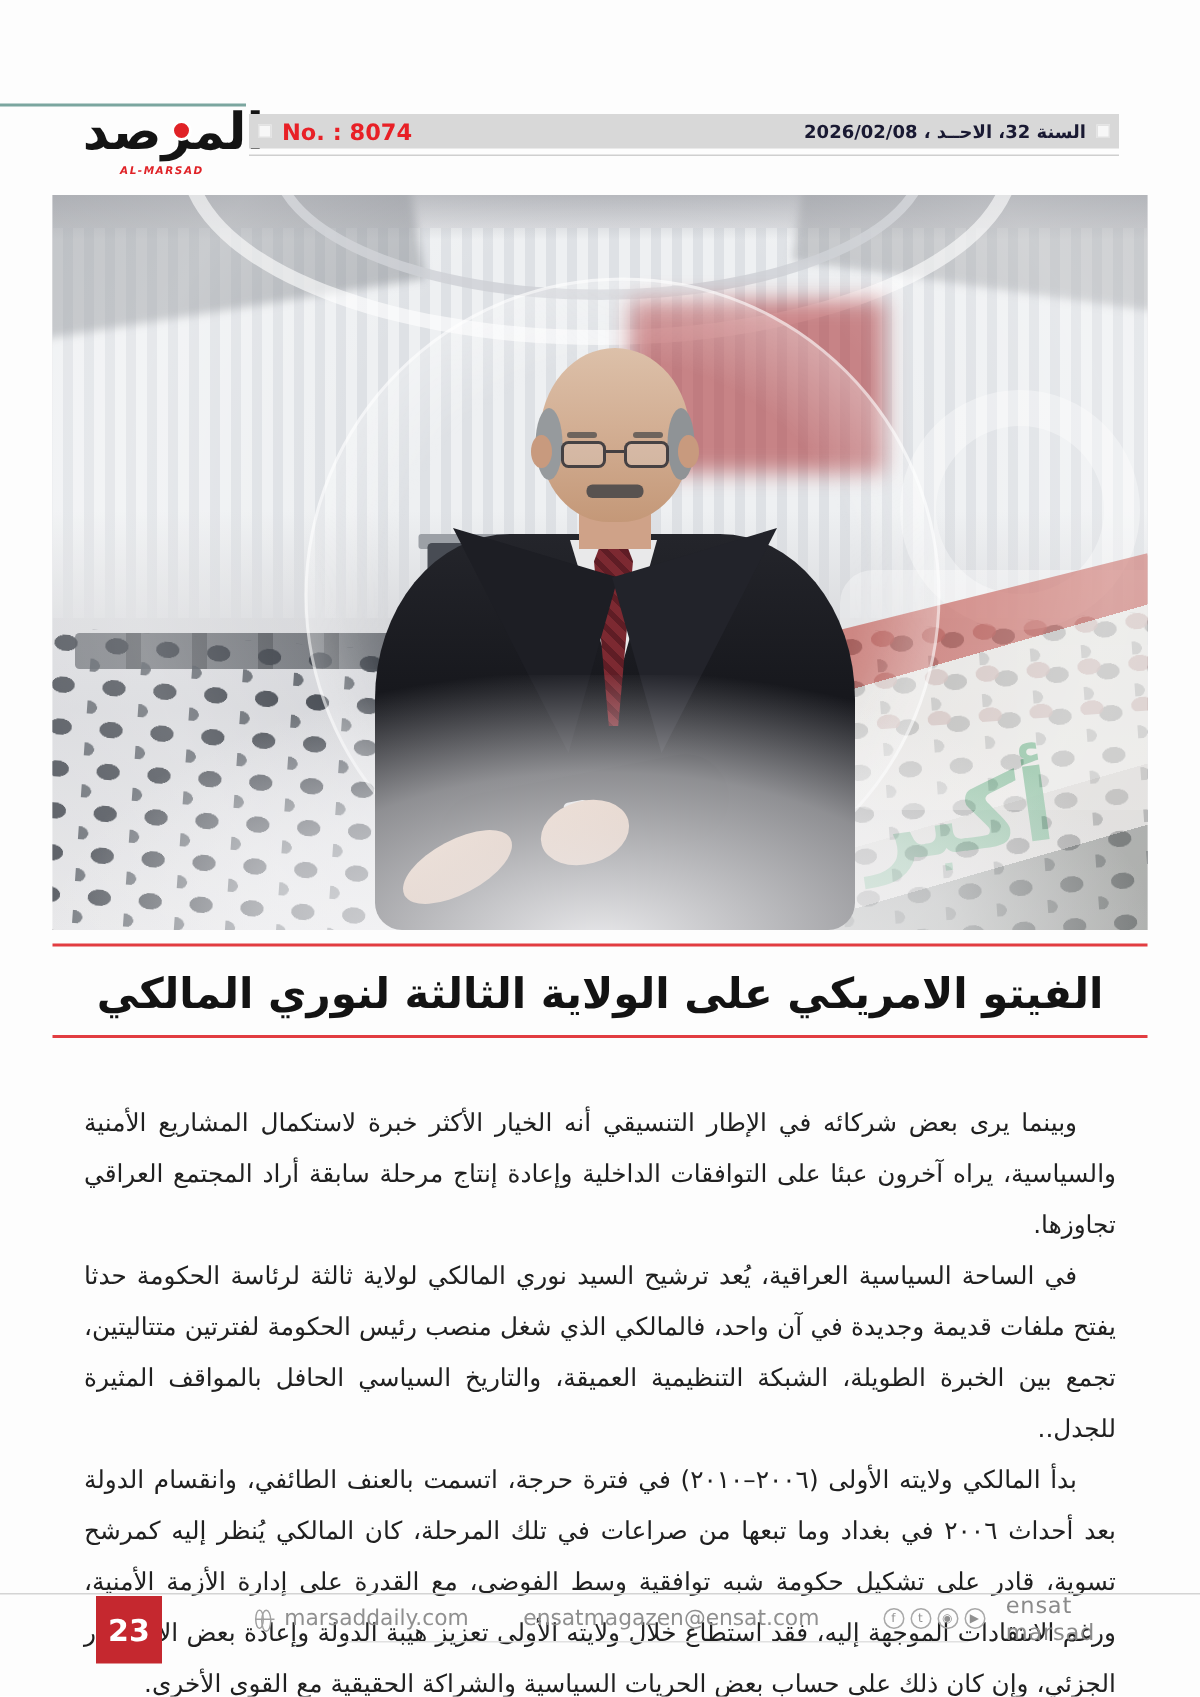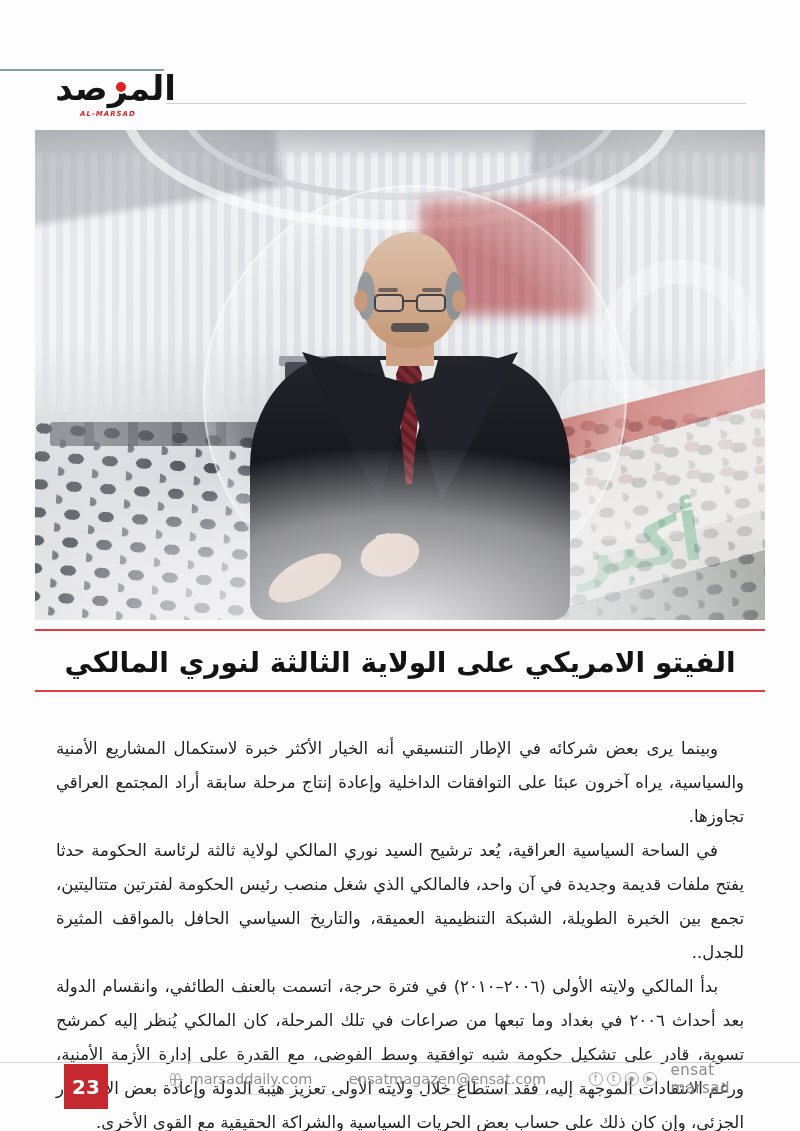--- a/index.html
+++ b/index.html
@@ -156,20 +156,26 @@
 <body>
 
 <div class="page">
 
   <div class="teal-line"></div>
   <div class="logo">
     <div class="logo-ar">المرصد</div>
     <div class="logo-dot"></div>
     <div class="logo-en">AL-MARSAD</div>
   </div>
+  <div class="issue-bar">
+    <span class="bar-sq l"></span>
+    <span class="issue-no">No. : 8074</span>
+    <span class="issue-date">السنة 32، الاحــد ، 2026/02/08</span>
+    <span class="bar-sq r"></span>
+  </div>
   <div class="issue-bar-underline"></div>
 
   <div class="hero">
     <div class="curtain"></div>
     <div class="corner-tl"></div>
     <div class="corner-tr"></div>
     <div class="ceiling"></div>
     <div class="arc a1"></div>
     <div class="arc a2"></div>
     <div class="red-screen"></div>

